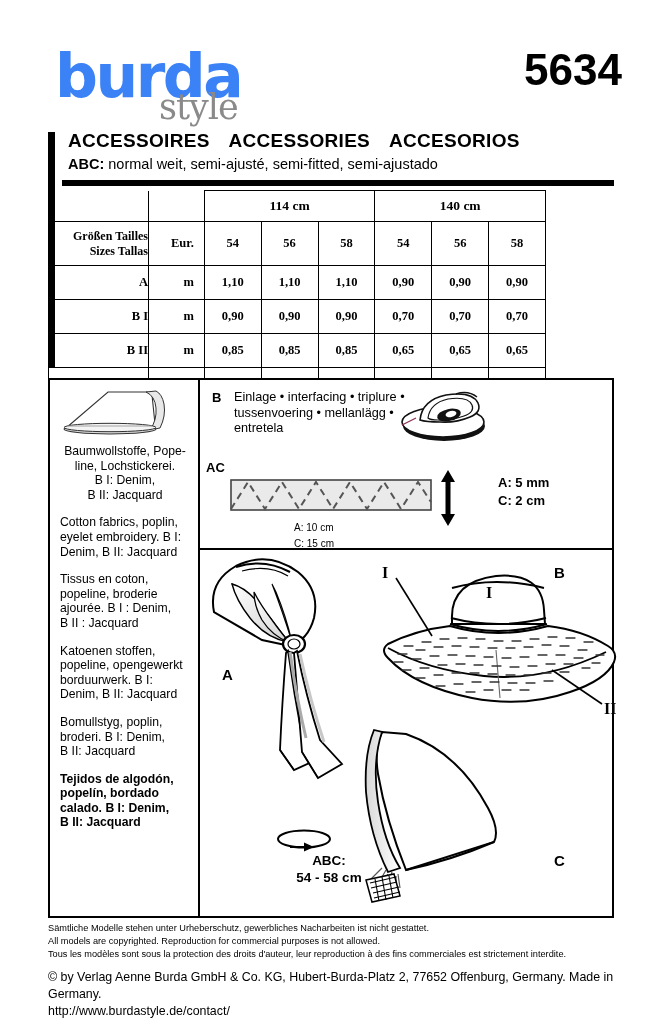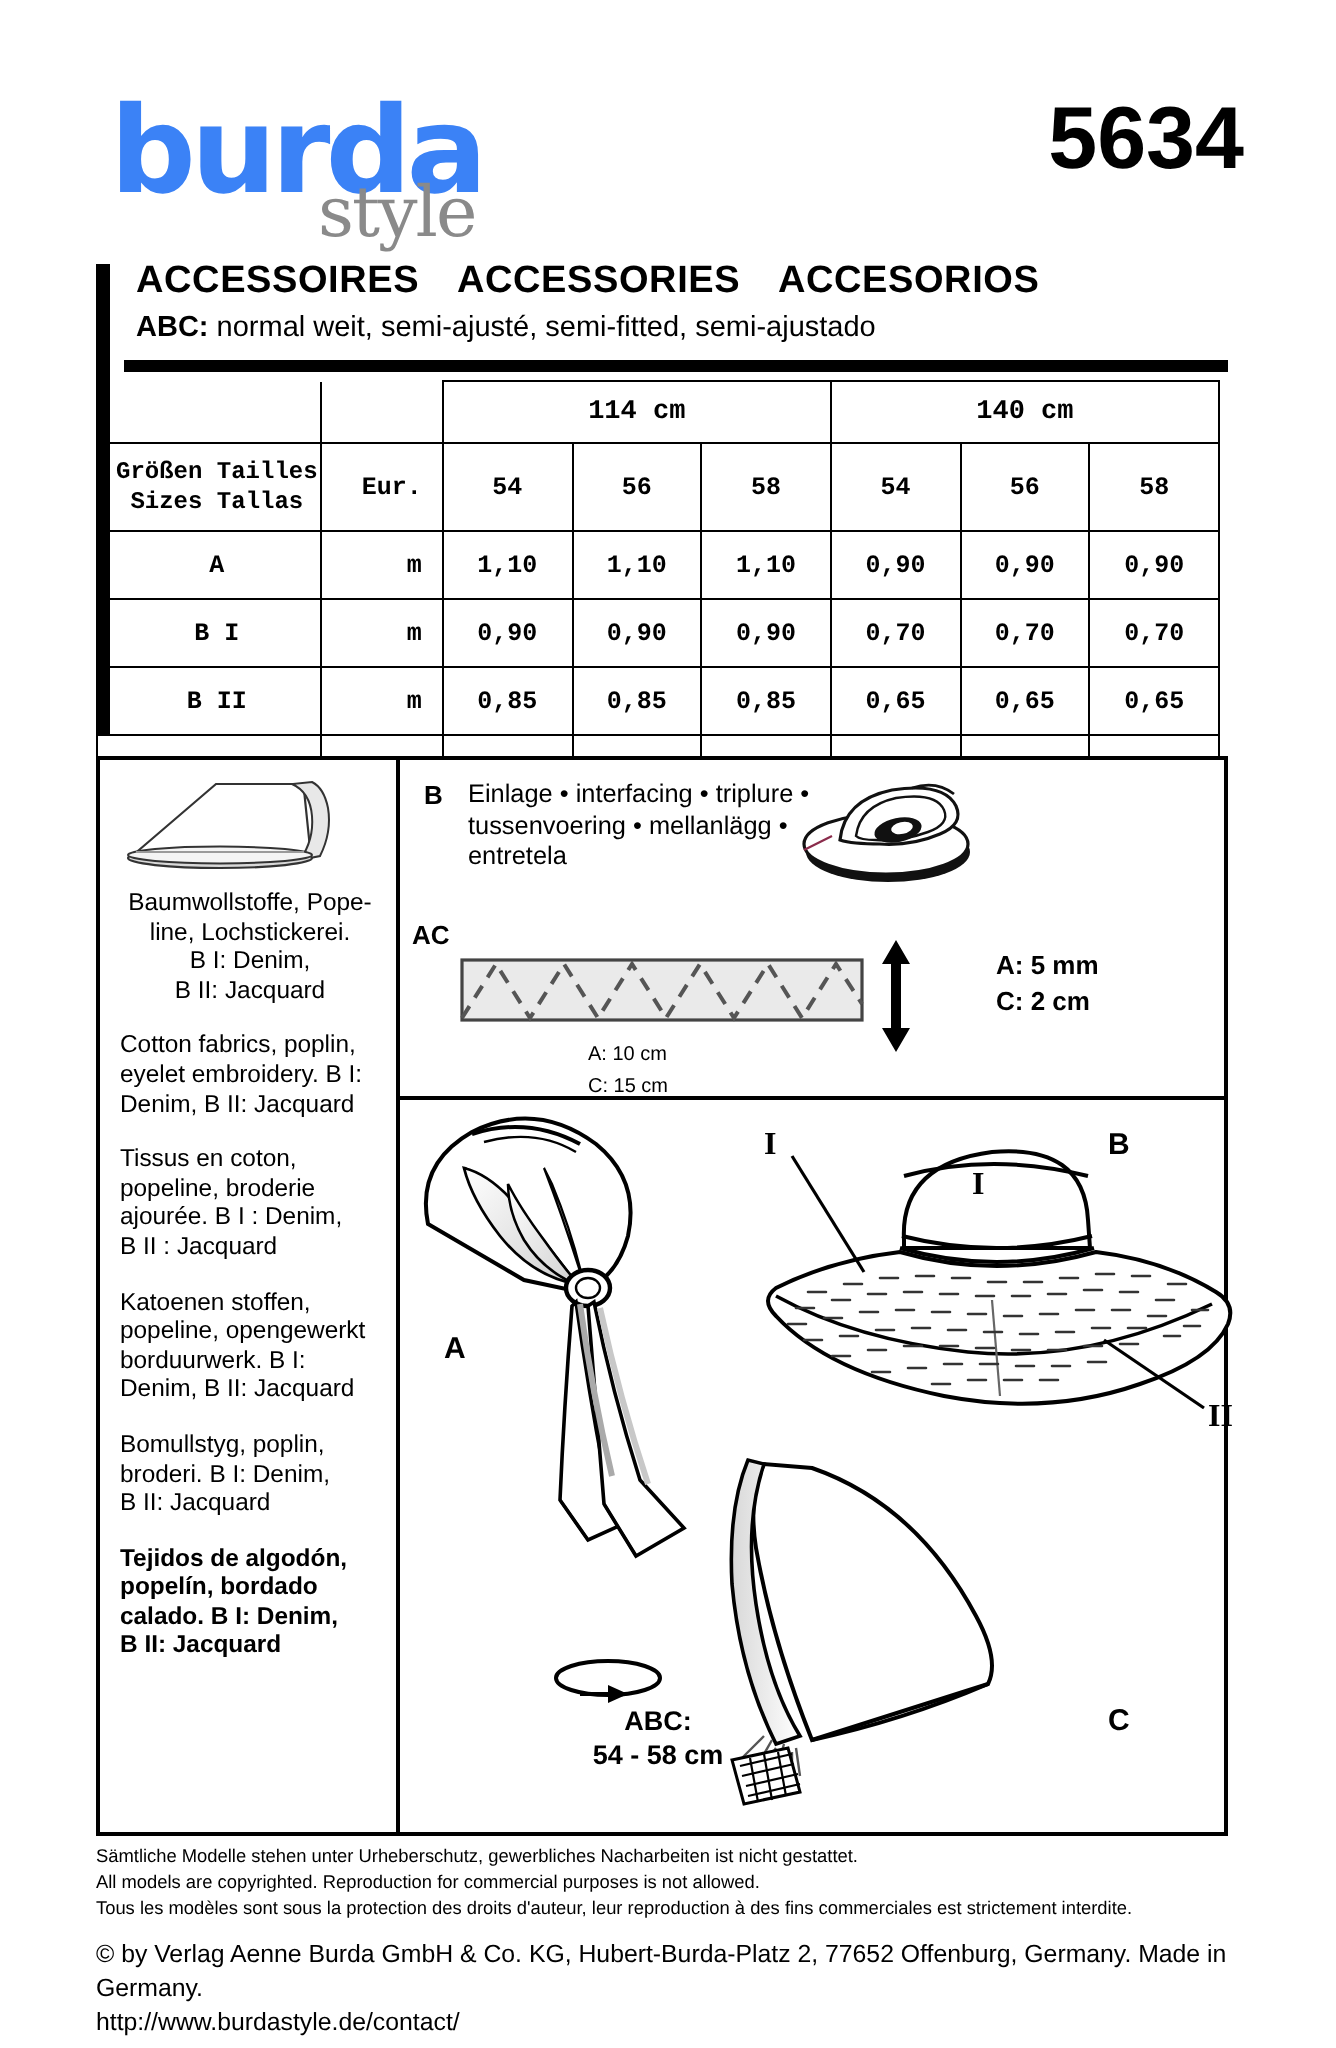--- a/index.html
+++ b/index.html
@@ -19,25 +19,25 @@
 
   .cat-line{position:absolute;left:68px;top:130px;font-size:19px;font-weight:700;letter-spacing:.3px;
             font-family:"Liberation Sans",sans-serif;white-space:nowrap;}
   .cat-line span{margin-right:14px;}
   .fit-line{position:absolute;left:68px;top:156px;font-size:14.5px;white-space:nowrap;}
   .fit-line b{font-weight:700;}
 
   .rule-thick{position:absolute;left:62px;top:180px;width:552px;height:6px;background:#000;}
 
   
-  table.ym{position:absolute;left:48px;top:190px;width:562px;border-collapse:collapse;
-           font-size:12.5px;font-family:Liberation Mono, monospace;}
+  table.ym{position:absolute;left:48px;top:190px;width:498px;border-collapse:collapse;
+           font-size:12.5px;font-family:Liberation Serif, serif;}
   table.ym td,table.ym th{border:1.6px solid #000;padding:0;text-align:center;font-weight:700;
            vertical-align:middle;height:30px;}
-  table.ym td.lbl{text-align:center;padding-left:8px;font-weight:700;width:108px;}
+  table.ym td.lbl{text-align:right;padding-left:8px;font-weight:700;width:108px;}
   table.ym td.eur{text-align:right;padding-right:10px;width:52px;}
   table.ym td.blank{border-top:none;border-left:none;}
   .cmh{font-size:13.5px;}
   .sz-head{font-size:12px;font-weight:700;line-height:15px;}
   td.w114,td.w140{width:67px;}
 
   
   .ibox{position:absolute;left:48px;top:378px;width:566px;height:540px;border:2.2px solid #000;
         box-sizing:border-box;background:#fff;}
   .vdiv{position:absolute;left:148px;top:0;width:2.2px;height:100%;background:#000;}

